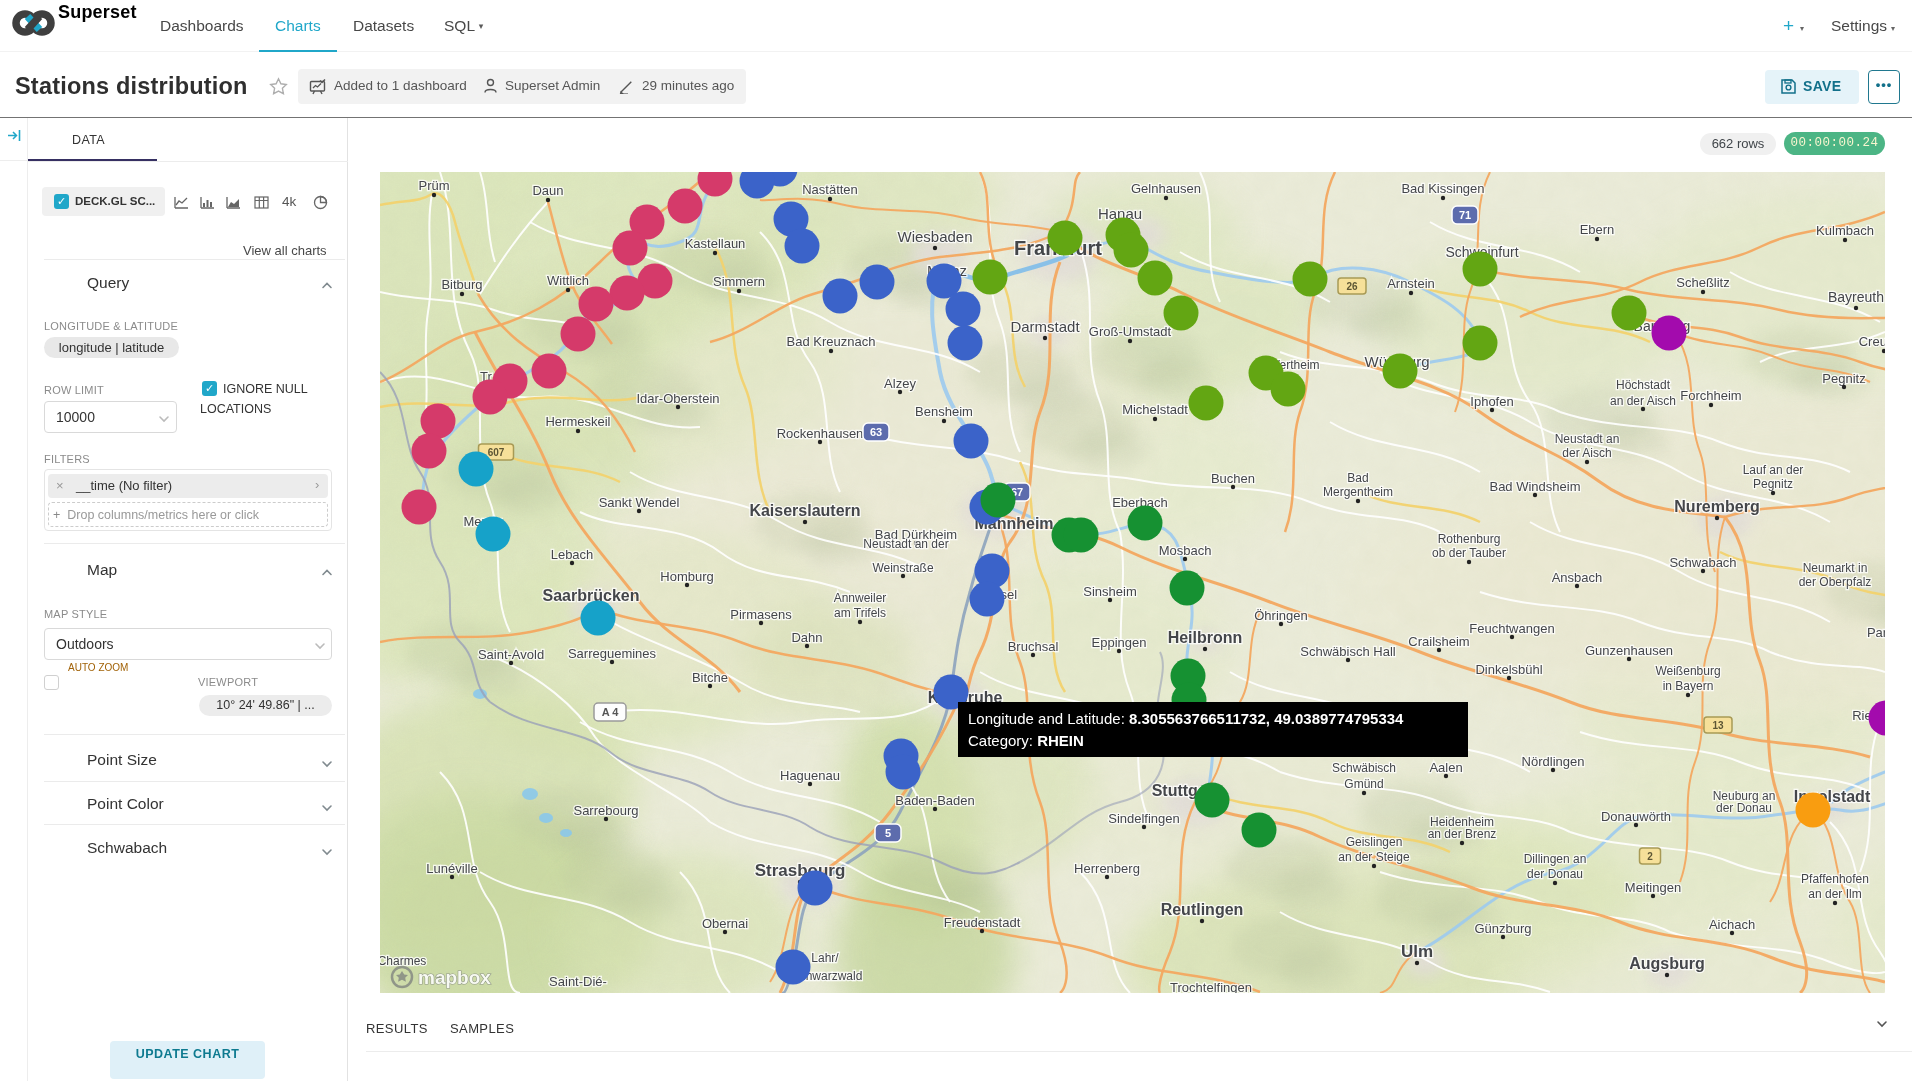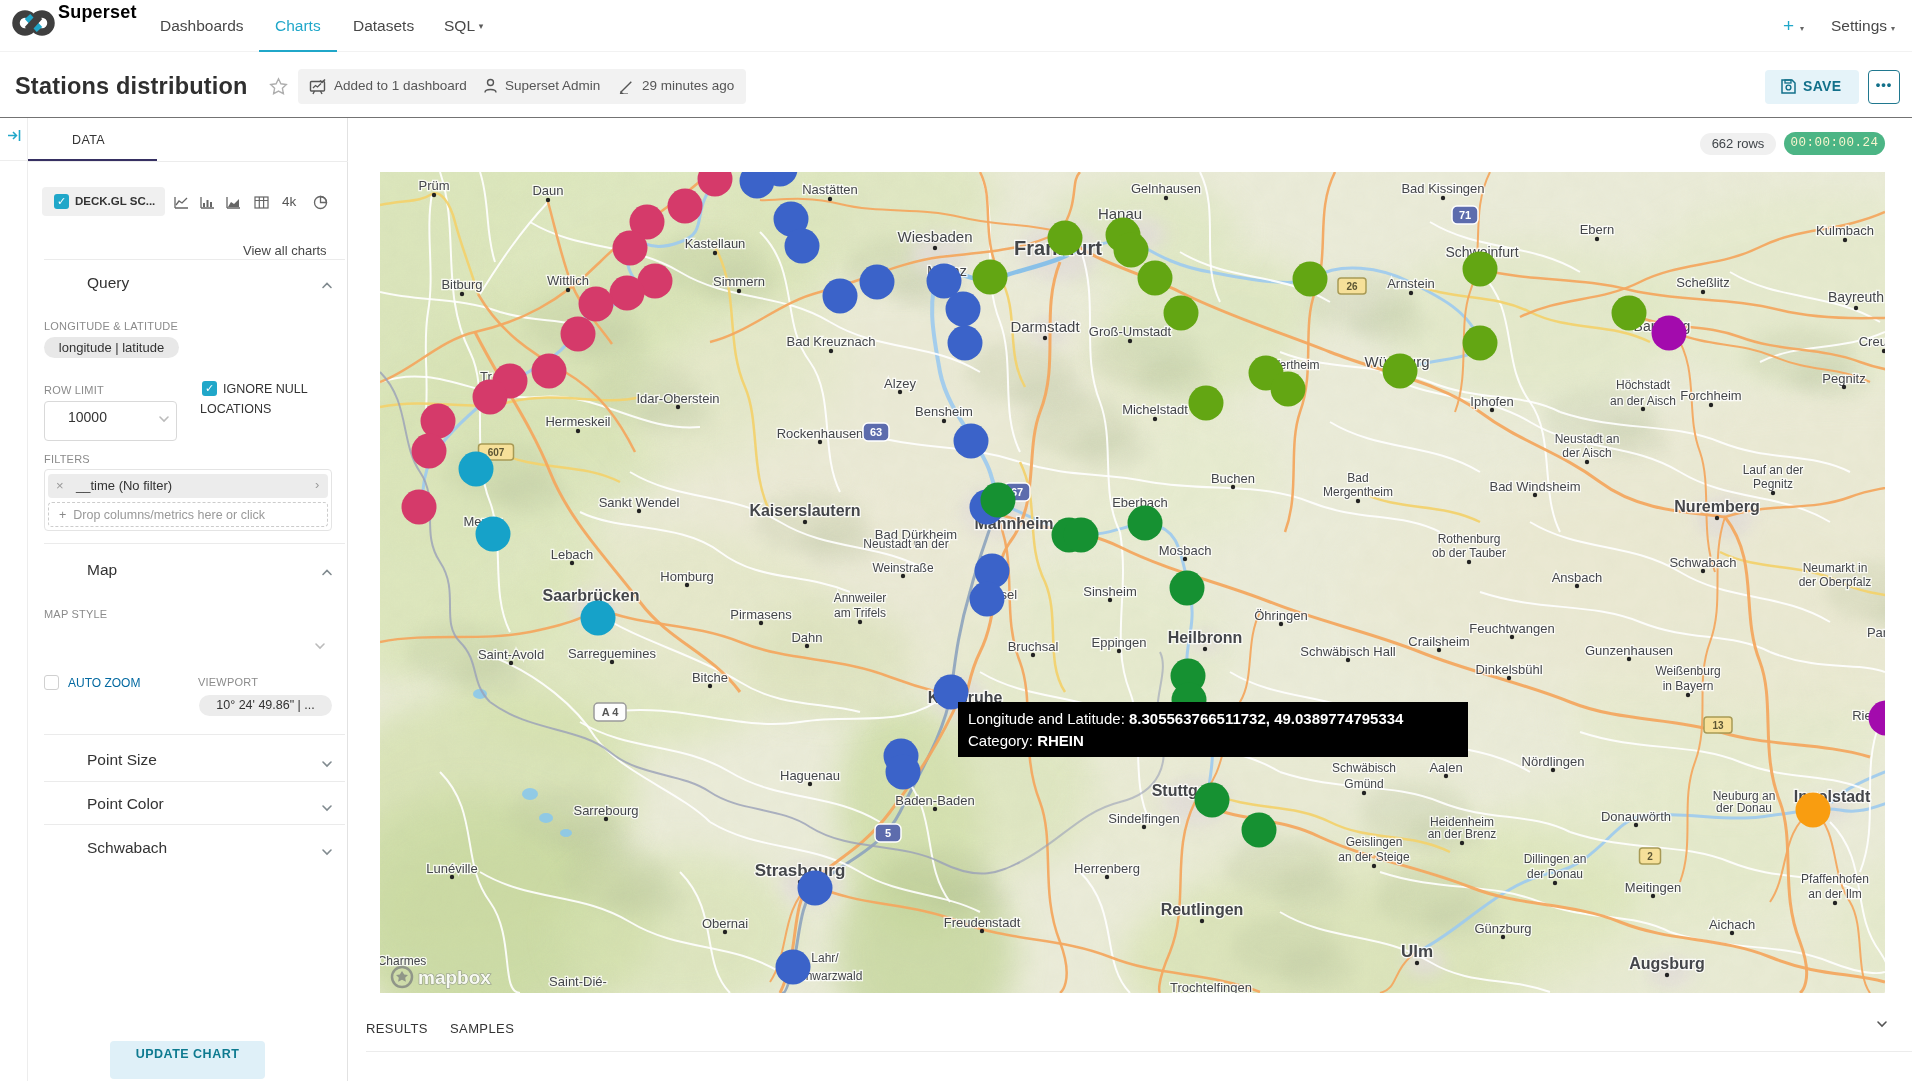--- a/index.html
+++ b/index.html
@@ -119,49 +119,51 @@
   <div class="divider" style="top:141px"></div>
 
   <div class="seclbl abs" style="left:16px;top:156px">Query</div>
   <div class="abs" style="left:293px;top:160px"><svg width="12" height="12" viewBox="0 0 12 12">
         <path d="M2,7.5 L6,3.5 L10,7.5" stroke="#808a8f" stroke-width="1.6" fill="none" stroke-linecap="round"></path>
       </svg></div>
   <div class="ctl abs" style="left:16px;top:202px">LONGITUDE &amp; LATITUDE</div>
   <div class="abs" style="left:16px;top:219px;width:135px;height:21px;background:#e8e8e8;border-radius:11px;
        font-size:13px;color:#333;text-align:center;line-height:21px">longitude | latitude</div>
   <div class="ctl abs" style="left:16px;top:266px">ROW LIMIT</div>
-  <div class="abs" style="left:16px;top:283px;width:133px;height:40px;border:1px solid #d9d9d9;border-radius:4px;
-       font-size:14px;color:#333;line-height:30px;padding-left:23px">10000</div>
+  <div class="abs" style="left:16px;top:283px;width:133px;height:32px;border:1px solid #d9d9d9;border-radius:4px;
+       font-size:14px;color:#333;line-height:30px;padding-left:11px">10000</div>
   <div class="abs" style="left:130px;top:293px"><svg width="12" height="12" viewBox="0 0 12 12">
         <path d="M2,4 L6,8 L10,4" stroke="#bbb" stroke-width="1.6" fill="none" stroke-linecap="round"></path>
       </svg></div>
   <div class="abs" style="left:174px;top:263px;width:15px;height:15px;background:#20a7c9;border-radius:3px;color:#fff;
        font-size:11px;text-align:center;line-height:15px">✓</div>
   <div class="abs" style="left:195px;top:264px;font-size:12.5px;color:#333">IGNORE NULL</div>
   <div class="abs" style="left:172px;top:284px;font-size:12.5px;color:#333">LOCATIONS</div>
   <div class="ctl abs" style="left:16px;top:335px">FILTERS</div>
   <div class="abs" style="left:16px;top:351px;width:288px;height:62px;border:1px solid #e4e4e4;border-radius:4px"></div>
   <div class="abs" style="left:20px;top:356px;width:280px;height:24px;background:#ececec;border-radius:4px"></div>
   <div class="abs" style="left:28px;top:360px;font-size:13px;color:#999">×</div>
   <div class="abs" style="left:48px;top:360px;font-size:13px;color:#333">__time (No filter)</div>
   <div class="abs" style="left:287px;top:359px;font-size:13px;color:#999">›</div>
   <div class="abs" style="left:20px;top:384px;width:280px;height:25px;border:1px dashed #ccc;border-radius:4px;
-       font-size:12.5px;color:#999;line-height:24px;padding-left:10px"><span style="color:#888">+</span>&nbsp; Drop columns/metrics here or click</div>
+       font-size:12.5px;color:#999;line-height:24px;padding-left:4px"><span style="color:#888">+</span>&nbsp; Drop columns/metrics here or click</div>
   <div class="divider" style="top:425px"></div>
 
   <div class="seclbl abs" style="left:16px;top:443px">Map</div>
   <div class="abs" style="left:293px;top:447px"><svg width="12" height="12" viewBox="0 0 12 12">
         <path d="M2,7.5 L6,3.5 L10,7.5" stroke="#808a8f" stroke-width="1.6" fill="none" stroke-linecap="round"></path>
       </svg></div>
   <div class="ctl abs" style="left:16px;top:490px">MAP STYLE</div>
+  <div class="abs" style="left:16px;top:510px;width:288px;height:32px;border:1px solid #d9d9d9;border-radius:4px;
+       font-size:14px;color:#333;line-height:30px;padding-left:11px">Outdoors</div>
   <div class="abs" style="left:286px;top:520px"><svg width="12" height="12" viewBox="0 0 12 12">
         <path d="M2,4 L6,8 L10,4" stroke="#bbb" stroke-width="1.6" fill="none" stroke-linecap="round"></path>
       </svg></div>
   <div class="abs" style="left:16px;top:557px;width:15px;height:15px;background:#fff;border:1px solid #d0d0d0;border-radius:3px"></div>
-  <div class="abs" style="left:40px;top:558px;font-size:12px;color:#0369a1">AUTO ZOOM</div>
+  <div class="abs" style="left:40px;top:544px;font-size:10px;color:#a16207">AUTO ZOOM</div>
   <div class="ctl abs" style="left:170px;top:558px">VIEWPORT</div>
   <div class="abs" style="left:171px;top:577px;width:133px;height:21px;background:#ececec;border-radius:11px;
        font-size:12.5px;color:#333;text-align:center;line-height:21px">10° 24' 49.86" | ...</div>
   <div class="divider" style="top:616px"></div>
 
   <div class="seclbl abs" style="left:16px;top:633px">Point Size</div>
   <div class="abs" style="left:293px;top:638px"><svg width="12" height="12" viewBox="0 0 12 12">
         <path d="M2,4 L6,8 L10,4" stroke="#808a8f" stroke-width="1.6" fill="none" stroke-linecap="round"></path>
       </svg></div>
   <div class="divider" style="top:663px"></div>

